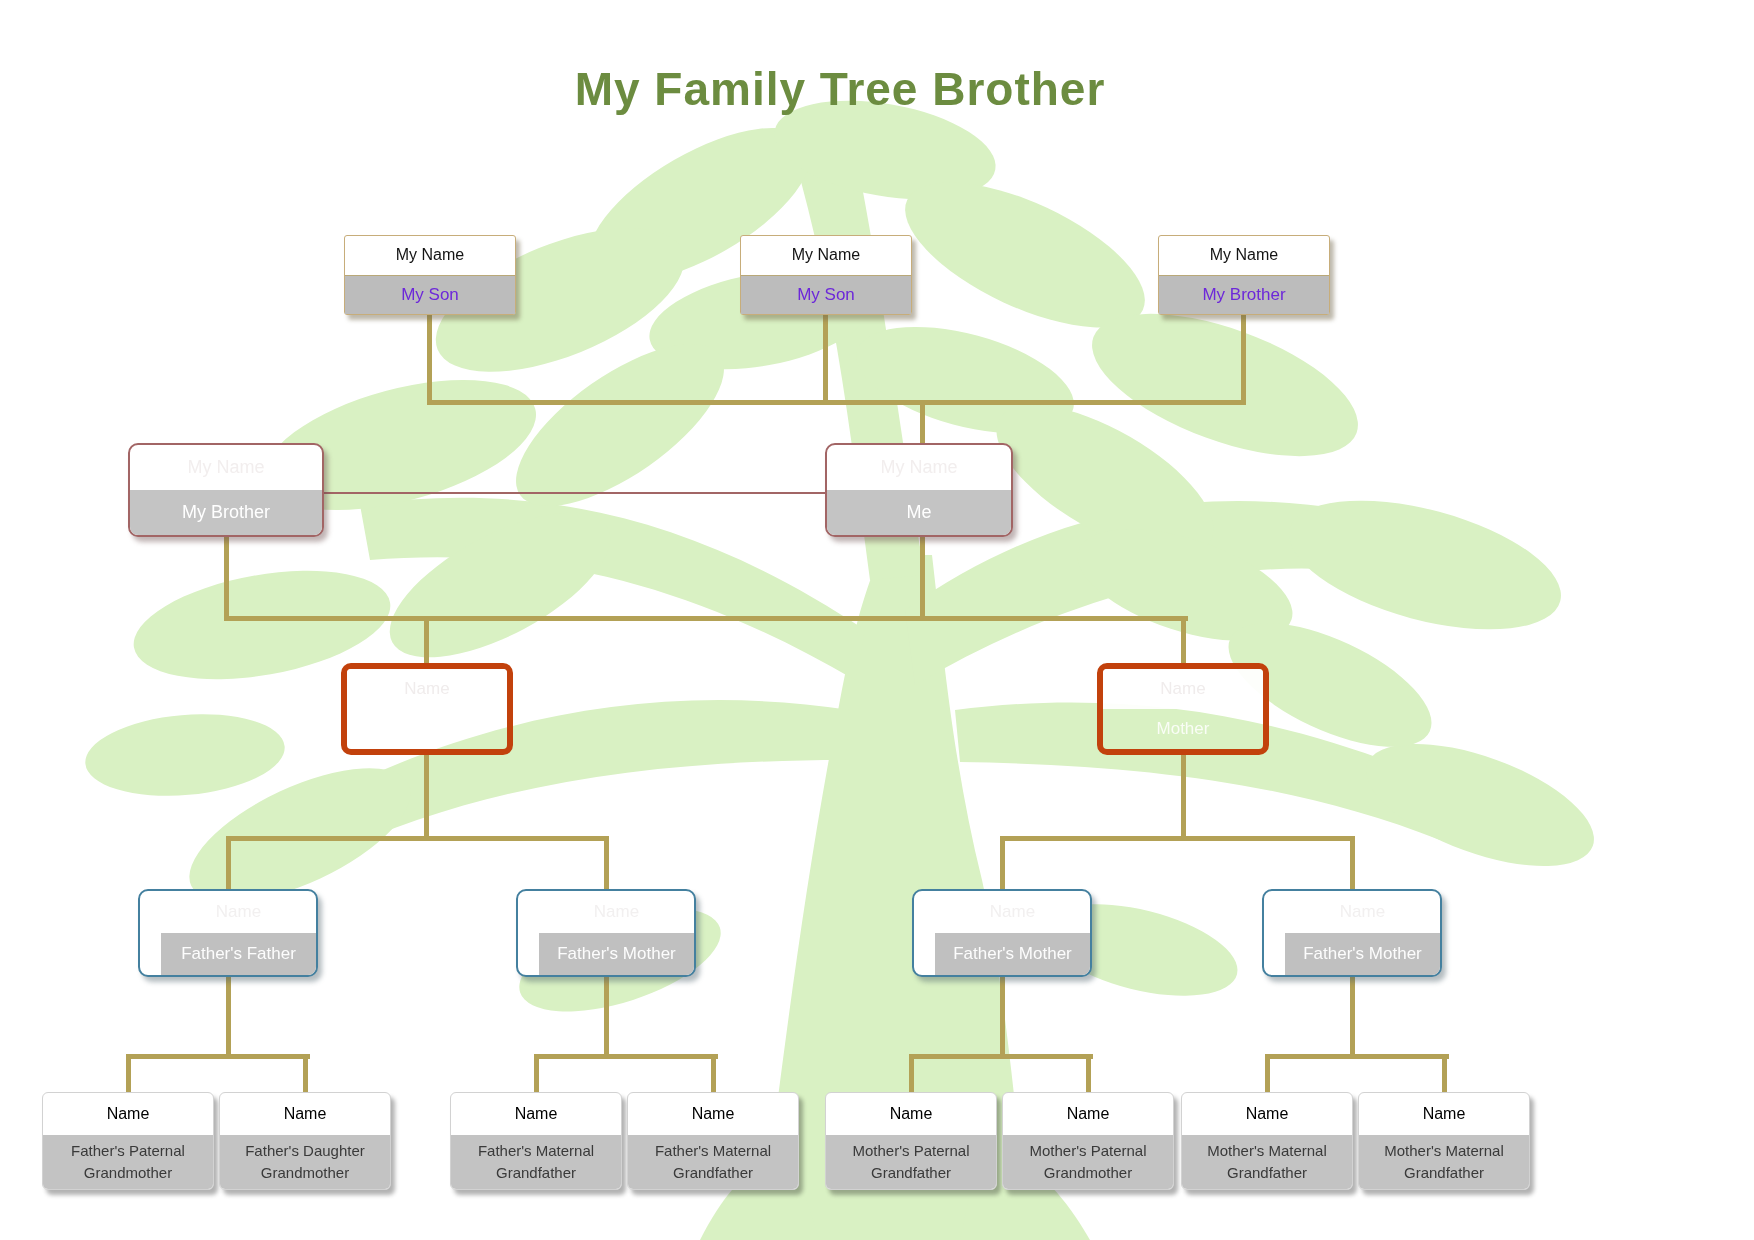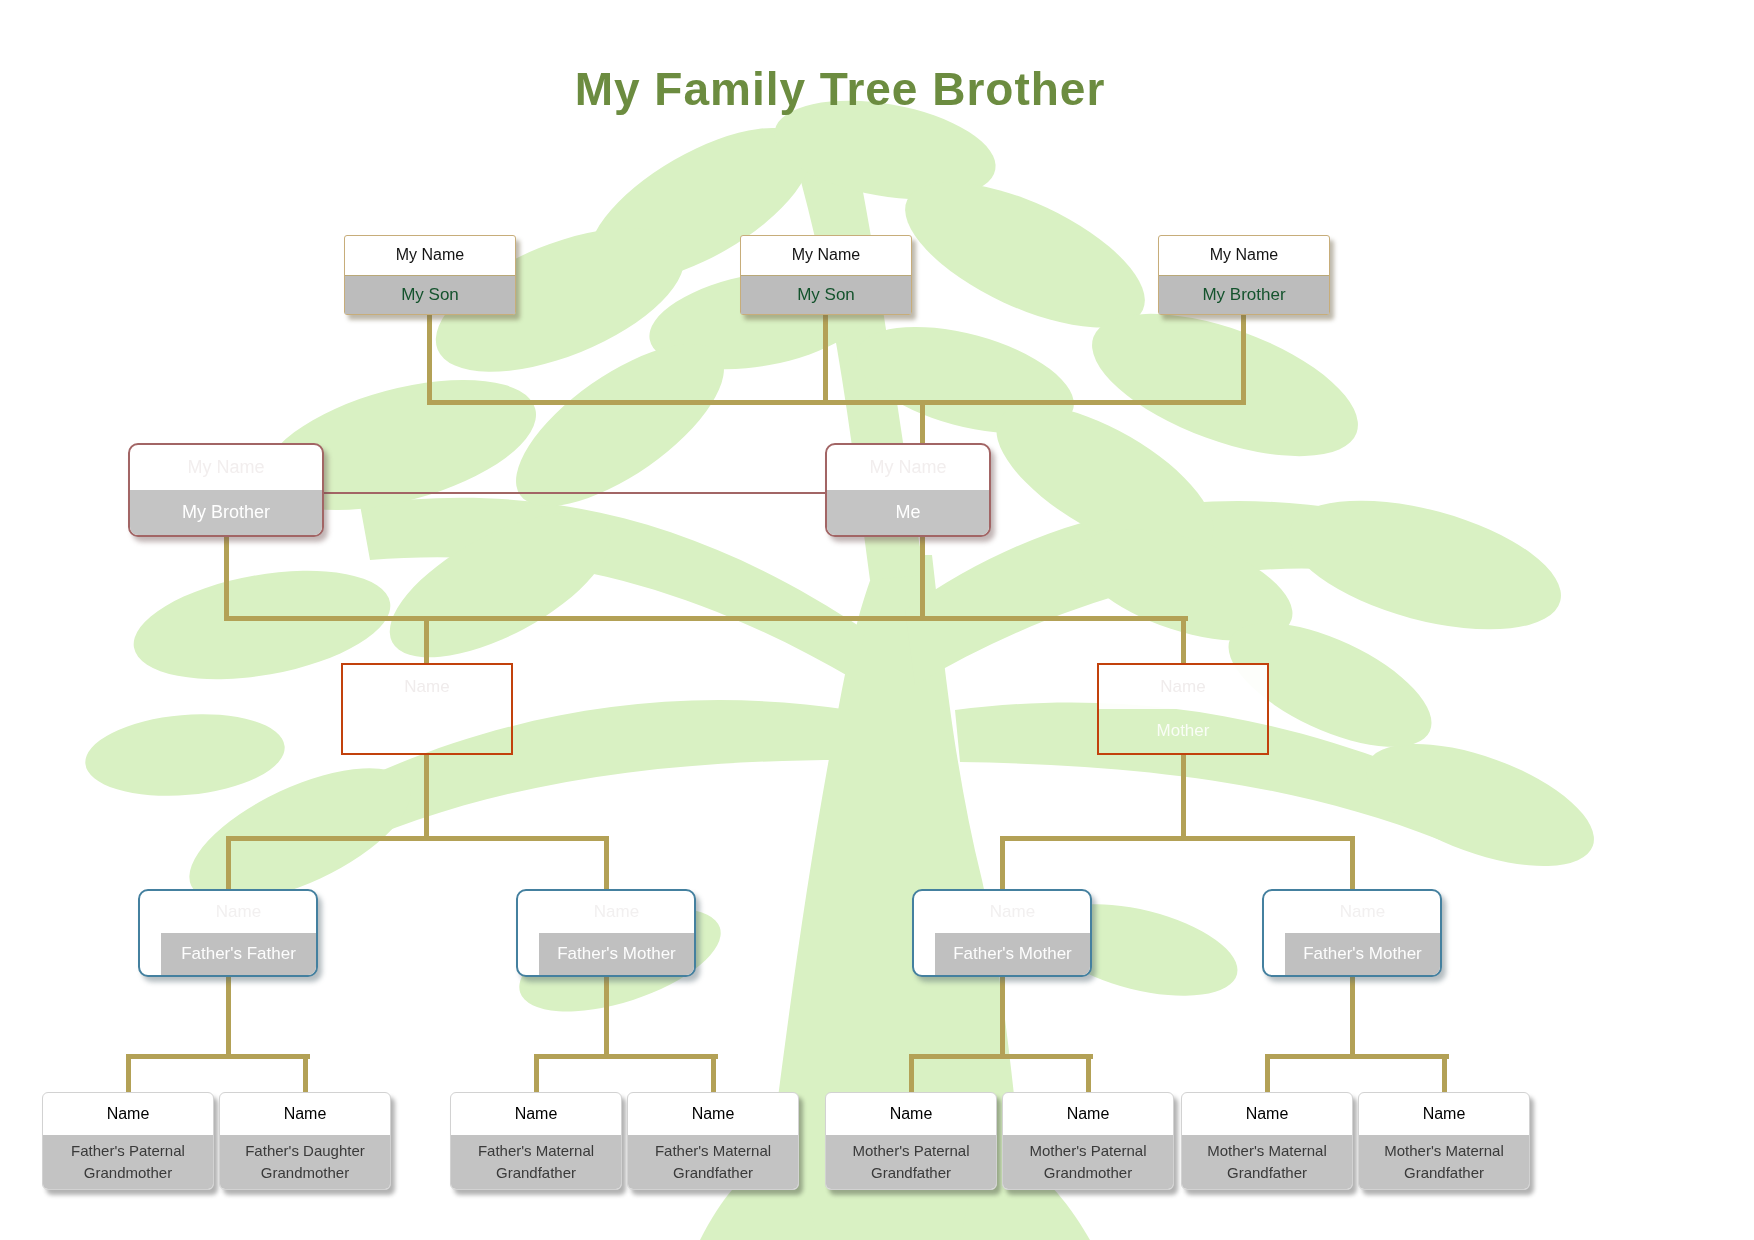--- a/index.html
+++ b/index.html
@@ -19,28 +19,28 @@
     text-align:center;
   }
   .box .top,.box .bottom{
     flex:1;display:flex;align-items:center;justify-content:center;
     font-size:16px;overflow:hidden;
   }
   
   .style-child{border:1px solid #c7ad7a;border-radius:3px;background:#ffffff;
     box-shadow:4px 5px 4px rgba(110,100,70,.45);}
   .style-child .top{color:#141414;}
-  .style-child .bottom{background:#bcbcbc;color:#14532d;border-top:1px solid #b9a878;font-size:17px;}
+  .style-child .bottom{background:#bcbcbc;color:#6d28d9;border-top:1px solid #b9a878;font-size:17px;}
   
   .style-sibling{border:2px solid #a26565;border-radius:10px;background:#ffffff;overflow:hidden;
     box-shadow:4px 5px 5px rgba(100,70,70,.4);}
   .style-sibling .top{color:#f2eeee;font-size:18px;}
   .style-sibling .bottom{background:#c4c4c4;color:#ffffff;font-size:18px;}
   
-  .style-parent{border:2px solid #c2410c;border-radius:0;background:transparent;overflow:hidden;justify-content:flex-end;}
+  .style-parent{border:6px solid #c2410c;border-radius:10px;background:transparent;overflow:hidden;justify-content:flex-end;}
   .style-parent .top{background:rgba(255,255,255,.93);color:#f0ecec;font-size:17px;}
   .style-parent .bottom{background:transparent;color:rgba(255,255,255,.85);font-size:17px;}
   
   .style-grand{border:2px solid #44809f;border-radius:10px;background:#ffffff;overflow:hidden;
     box-shadow:4px 5px 5px rgba(70,90,100,.4);padding-left:21px;}
   .style-grand .top{color:#f2f0f0;font-size:17px;}
   .style-grand .bottom{background:#c0c0c0;color:#fdfdfd;font-size:17px;}
   
   .style-ggrand{border:1px solid #d2d2d2;border-radius:6px;background:#ffffff;overflow:hidden;
     box-shadow:4px 5px 4px rgba(0,0,0,.3);}
@@ -138,21 +138,21 @@
   </div>
   <div class="box style-child" style="left:1158px;top:235px;width:172px;height:80px;">
     <div class="top">My Name</div>
     <div class="bottom">My Brother</div>
   </div>
 
   <div class="box style-sibling" style="left:128px;top:443px;width:196px;height:94px;">
     <div class="top">My Name</div>
     <div class="bottom">My Brother</div>
   </div>
-  <div class="box style-sibling" style="left:825px;top:443px;width:166px;height:94px;">
+  <div class="box style-sibling" style="left:825px;top:443px;width:188px;height:94px;">
     <div class="top">My Name</div>
     <div class="bottom">Me</div>
   </div>
 
   <div class="box style-parent" style="left:341px;top:663px;width:172px;height:92px;">
     <div class="top">Name</div>
     <div class="bottom">Father</div>
   </div>
   <div class="box style-parent" style="left:1097px;top:663px;width:172px;height:92px;">
     <div class="top">Name</div>

